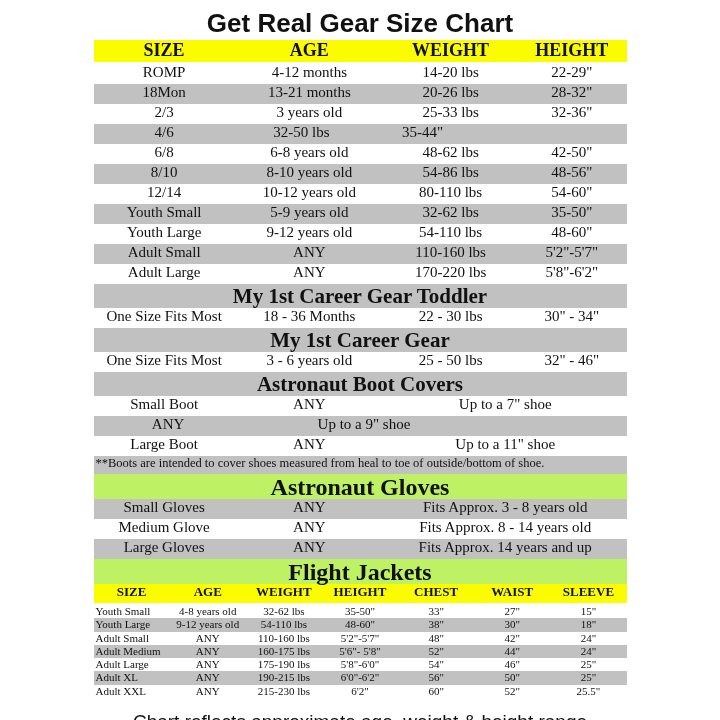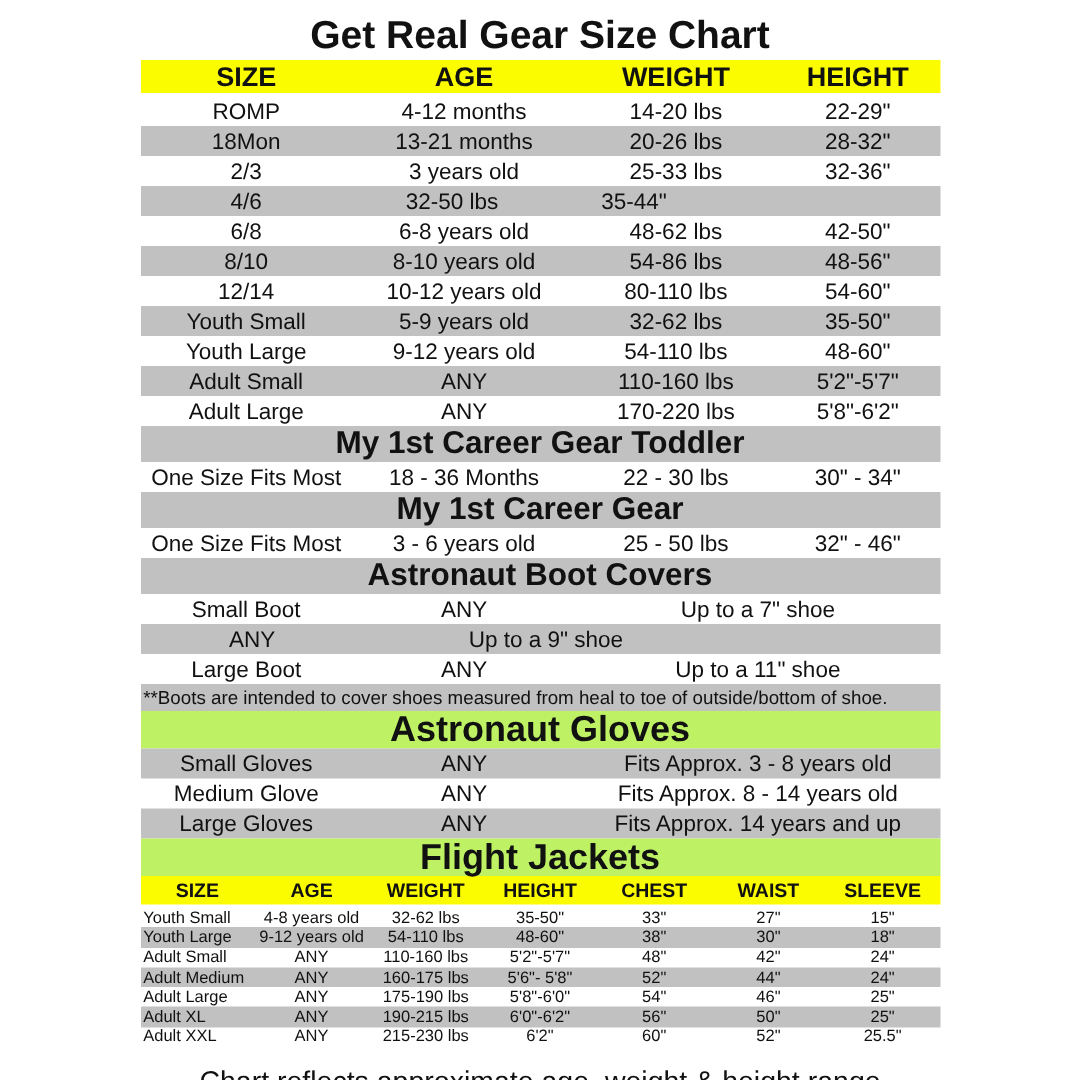--- a/index.html
+++ b/index.html
@@ -10,21 +10,21 @@
   html,body{margin:0;padding:0;}
   body{
     width:720px;height:720px;overflow:hidden;background:#ffffff;
     font-family:"Liberation Sans", sans-serif;color:var(--ink);
   }
   .page-title{
     margin:8px 0 0 0;height:30px;line-height:30px;
     font-size:26px;font-weight:bold;text-align:center;
   }
   .tbl{width:533px;margin:2px auto 0 auto;}
-  .row{display:flex;align-items:center;}
+  .row{display:flex;font-family:Liberation Serif, serif;}
   .gap2{height:2px;}
   
   .main-hdr{height:22px;background:var(--yellow);font-size:18px;font-weight:bold;}
   .r20{height:20px;font-size:15px;}
   .gray{background:var(--gray);}
   .c{text-align:center;white-space:nowrap;overflow:hidden;}
   .s{width:26.5%;}
   .a{width:28%;}
   .w{width:25%;}
   .h{width:20.5%;}

